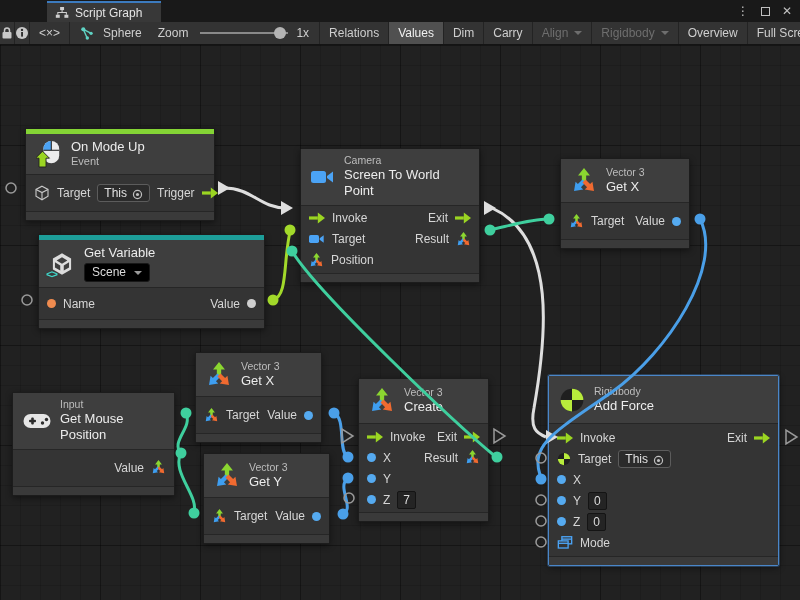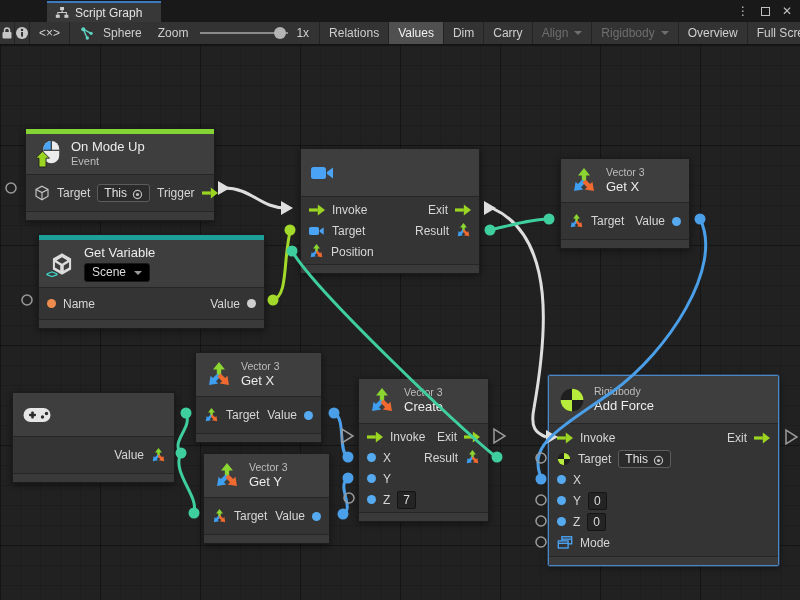--- a/index.html
+++ b/index.html
@@ -317,20 +317,24 @@
       </div>
     </div>
     <div class="nfoot"></div>
   </div>
 
   <div class="node" style="left:300px; top:148px; width:180px;">
     <div class="nhead" style="min-height:47px">
       <svg class="ic" width="24" height="18">
           <use href="#cam"></use>
         </svg>
+      <div class="ntitle">
+        <span class="ncat">Camera</span>
+        <span class="nname">Screen To World Point</span>
+      </div>
     </div>
     <div class="nbody">
       <div class="nrow">
         <svg class="ic" width="16" height="12" style="color:#9bd522">
             <use href="#flow"></use>
           </svg>
         <span>Invoke</span>
         <span class="ml">
           <span>Exit</span>
           <svg class="ic" width="16" height="12" style="color:#9bd522">
@@ -433,20 +437,24 @@
       </div>
     </div>
     <div class="nfoot"></div>
   </div>
 
   <div class="node" style="left:12px; top:392px; width:163px;">
     <div class="nhead" style="min-height:43px">
       <svg class="ic" width="28" height="18">
           <use href="#pad"></use>
         </svg>
+      <div class="ntitle">
+        <span class="ncat">Input</span>
+        <span class="nname">Get Mouse Position</span>
+      </div>
     </div>
     <div class="nbody">
       <div class="nrow tall">
         <span class="ml">
           <span>Value</span>
           <svg class="ic" width="15" height="15">
               <use href="#v3"></use>
             </svg>
         </span>
       </div>

